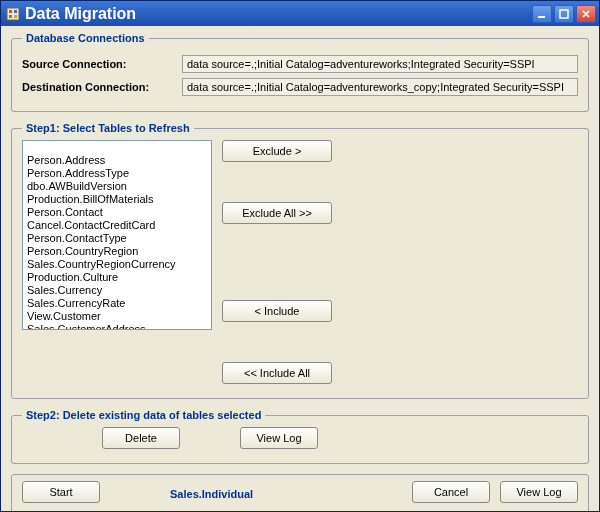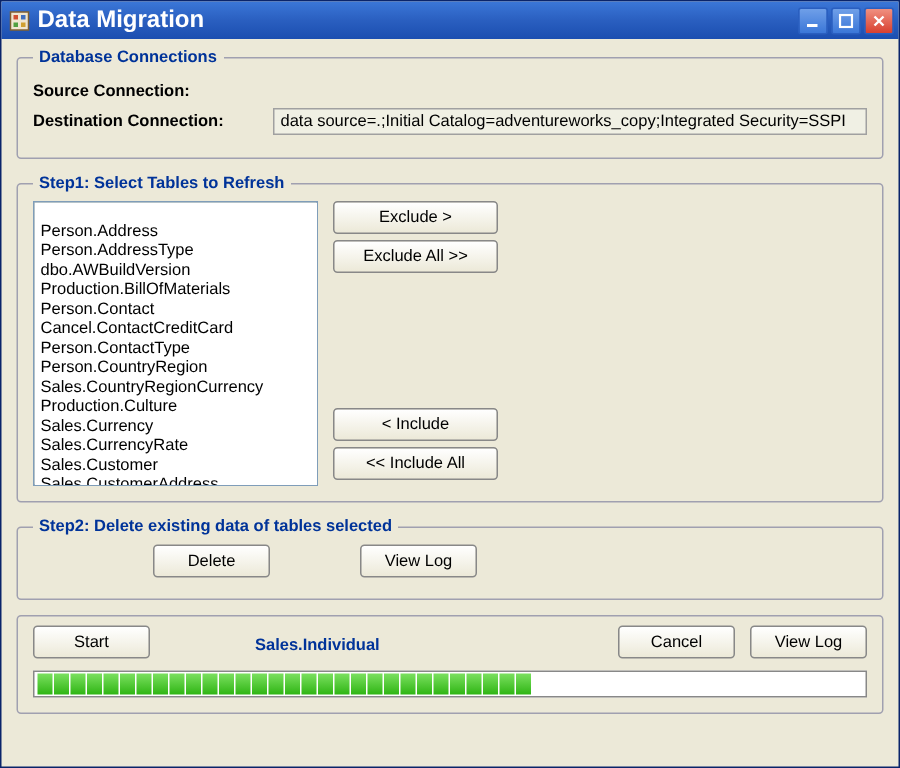--- a/index.html
+++ b/index.html
@@ -61,21 +61,21 @@
     width: 190px; height: 190px;
     background: white;
     border: 1px solid #7f9db9;
     overflow-y: scroll;
     padding: 13px 0;
     font-size: 11px;
   }
   .listbox .item { padding: 0 4px; line-height: 13px; white-space: nowrap; cursor: pointer; }
   .listbox.right { width: 180px; overflow-y: auto; }
   
-  .btn-col { width: 110px; display: flex; flex-direction: column; }
+  .btn-col { width: 110px; display: flex; flex-direction: column; gap: 36px; }
   .btn-col .gap { flex: 1; }
   
   .btn {
     height: 22px;
     min-width: 78px;
     background: linear-gradient(to bottom, #ffffff, #ece9d8);
     border: 1px solid #888;
     border-radius: 3px;
     font-size: 11px;
     font-family: Tahoma, Arial, sans-serif;
@@ -146,20 +146,21 @@
       </div>
     </div>
   </div>
 
   <div class="content">
 
     <fieldset>
       <legend>Database Connections</legend>
       <div class="conn-row">
         <span class="conn-label">Source Connection:</span>
+        <input class="conn-input" value="data source=.;Initial Catalog=adventureworks;Integrated Security=SSPI" style="">
       </div>
       <div class="conn-row">
         <span class="conn-label">Destination Connection:</span>
         <input class="conn-input" value="data source=.;Initial Catalog=adventureworks_copy;Integrated Security=SSPI" style="">
       </div>
     </fieldset>
 
     <fieldset>
       <legend>Step1: Select Tables to Refresh</legend>
       <div class="step1-body">
@@ -169,21 +170,21 @@
             <div class="item">dbo.AWBuildVersion</div>
             <div class="item">Production.BillOfMaterials</div>
             <div class="item">Person.Contact</div>
             <div class="item">Cancel.ContactCreditCard</div>
             <div class="item">Person.ContactType</div>
             <div class="item">Person.CountryRegion</div>
             <div class="item">Sales.CountryRegionCurrency</div>
             <div class="item">Production.Culture</div>
             <div class="item">Sales.Currency</div>
             <div class="item">Sales.CurrencyRate</div>
-            <div class="item">Sales.Customer</div>
+            <div class="item">View.Customer</div>
             <div class="item">Sales.CustomerAddress</div>
             <div class="item">dbo.DatabaseLog</div>
           </div>
         <div class="btn-col">
           <button class="btn">Exclude &gt;</button>
           <button class="btn">Exclude All &gt;&gt;</button>
           <div class="gap"></div>
           <button class="btn">&lt; Include</button>
           <button class="btn">&lt;&lt; Include All</button>
         </div>

